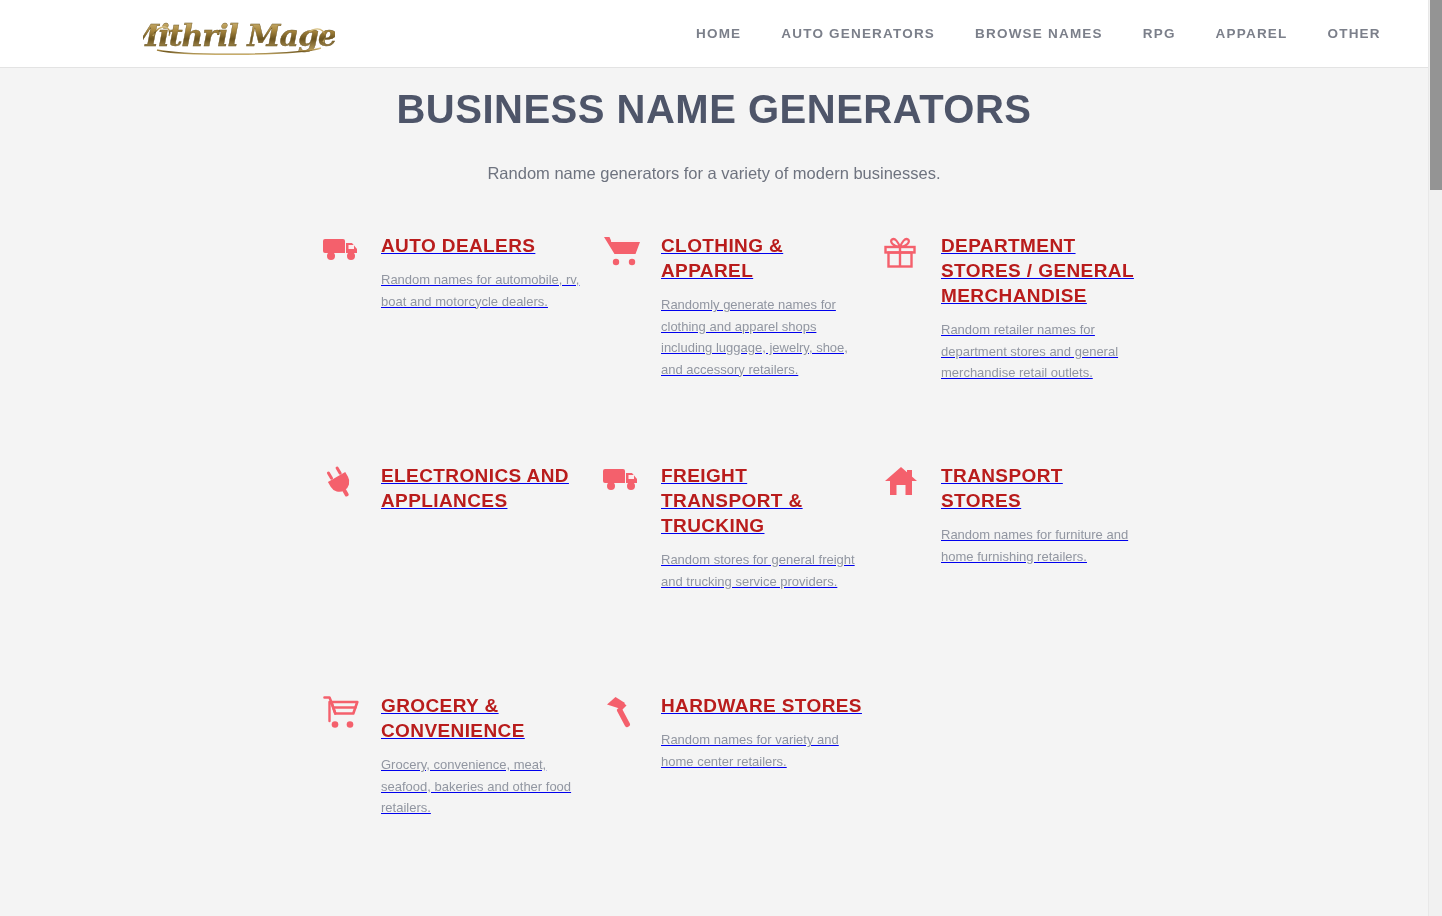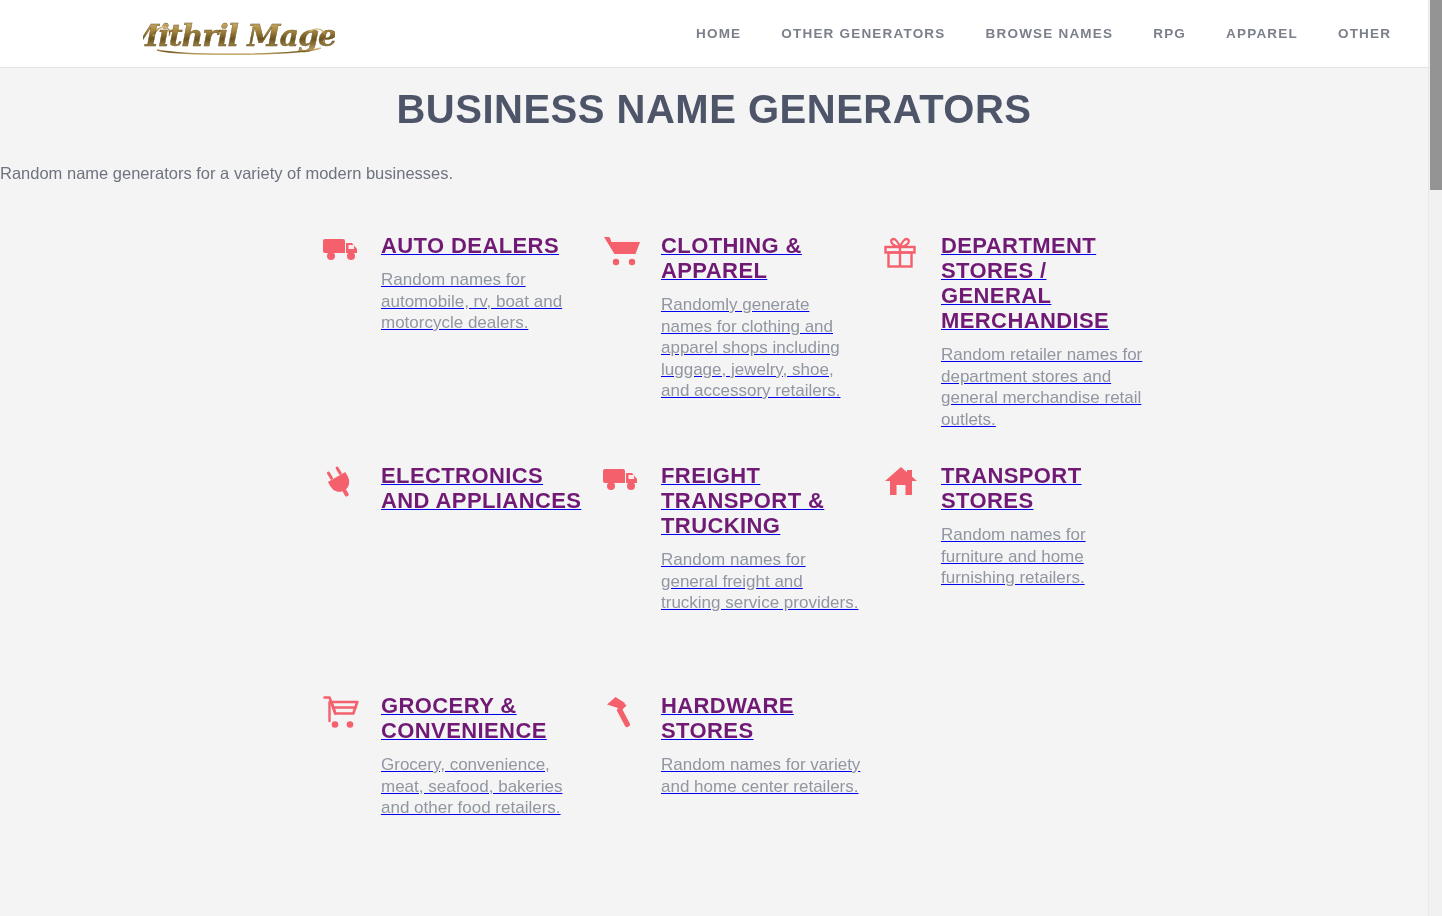--- a/index.html
+++ b/index.html
@@ -72,21 +72,21 @@
     font-weight: 700;
     letter-spacing: 0.5px;
     color: #4e5569;
     padding-top: 12px;
     max-width: 740px;
     margin: 0 auto;
     font-family: "Liberation Sans", sans-serif;
   }
 
   .page-subtitle {
-    text-align: left;
+    text-align: center;
     font-size: 16.5px;
     color: #6e737f;
     margin-top: 26px;
     font-weight: 400;
   }
 
   
   .card-grid {
     width: 820px;
     margin: 0 auto;
@@ -115,31 +115,31 @@
     display: flex;
     align-items: flex-start;
     justify-content: flex-start;
   }
 
   .card-icon svg { display: block; }
 
   .card-body { flex: 1; }
 
   .card-title {
-    font-size: 22px;
+    font-size: 19px;
     line-height: 25px;
     font-weight: 700;
     letter-spacing: 0.4px;
-    color: #701a75;
+    color: #b91c1c;
     margin: 0;
     font-family: "Liberation Sans", sans-serif;
   }
 
   .card-desc {
-    font-size: 17px;
+    font-size: 13px;
     line-height: 21.5px;
     color: #9196a1;
     margin-top: 11px;
     font-weight: 400;
   }
 
   
   .scrollbar {
     position: absolute;
     top: 0;
@@ -176,21 +176,21 @@
       </defs>
       <text x="96" y="38" text-anchor="middle" font-family="'DejaVu Serif', serif" font-size="30" font-style="italic" font-weight="700" fill="url(#goldgrad)" stroke="#6d5727" stroke-width="0.4" letter-spacing="-1">Mithril Mages</text>
       <path d="M14 42 C 40 48, 150 48, 178 40" stroke="url(#goldgrad)" stroke-width="1.6" fill="none"></path>
       <path d="M10 28 C 16 14, 30 18, 26 28" stroke="url(#goldgrad)" stroke-width="1.4" fill="none"></path>
       <path d="M166 24 C 178 16, 186 26, 180 34" stroke="url(#goldgrad)" stroke-width="1.4" fill="none"></path>
     </svg>
   </a>
 
   <nav class="main-nav">
     <a class="nav-item" href="#">HOME</a>
-    <a class="nav-item" href="#">OTHER GENERATORS</a>
+    <a class="nav-item" href="#">AUTO GENERATORS</a>
     <a class="nav-item" href="#">BROWSE NAMES</a>
     <a class="nav-item" href="#">RPG</a>
     <a class="nav-item" href="#">APPAREL</a>
     <a class="nav-item" href="#">OTHER</a>
   </nav>
 </header>
 
 <main class="page-wrap">
 
   <h1 class="page-title">BUSINESS NAME GENERATORS</h1>
@@ -267,21 +267,21 @@
         <svg width="38" height="30" viewBox="0 0 38 30">
           <path fill="#f4606c" d="M2 4h18a2 2 0 012 2v12H2a2 2 0 01-2-2V6a2 2 0 012-2z"></path>
           <path fill="#f4606c" d="M23 8h6l5 6v4h-11z"></path>
           <rect x="25.5" y="10" width="5.5" height="4" fill="#fdecee"></rect>
           <circle cx="8" cy="21" r="4" fill="#f4606c"></circle>
           <circle cx="28" cy="21" r="4" fill="#f4606c"></circle>
         </svg>
       </span>
       <span class="card-body">
         <span class="card-title">FREIGHT TRANSPORT &amp; TRUCKING</span>
-        <span class="card-desc" style="display:block">Random names for general freight and trucking service providers.</span>
+        <span class="card-desc" style="display:block">Random stores for general freight and trucking service providers.</span>
       </span>
     </a>
 
     <a class="card" href="#">
       <span class="card-icon">
         <svg width="36" height="32" viewBox="0 0 36 32">
           <path fill="#f4606c" d="M18 2L2 16h5v14h22V16h5z"></path>
           <rect x="24" y="5" width="5" height="7" fill="#f4606c"></rect>
           <rect x="13.5" y="20" width="9" height="10" fill="#f4f4f4"></rect>
         </svg>

